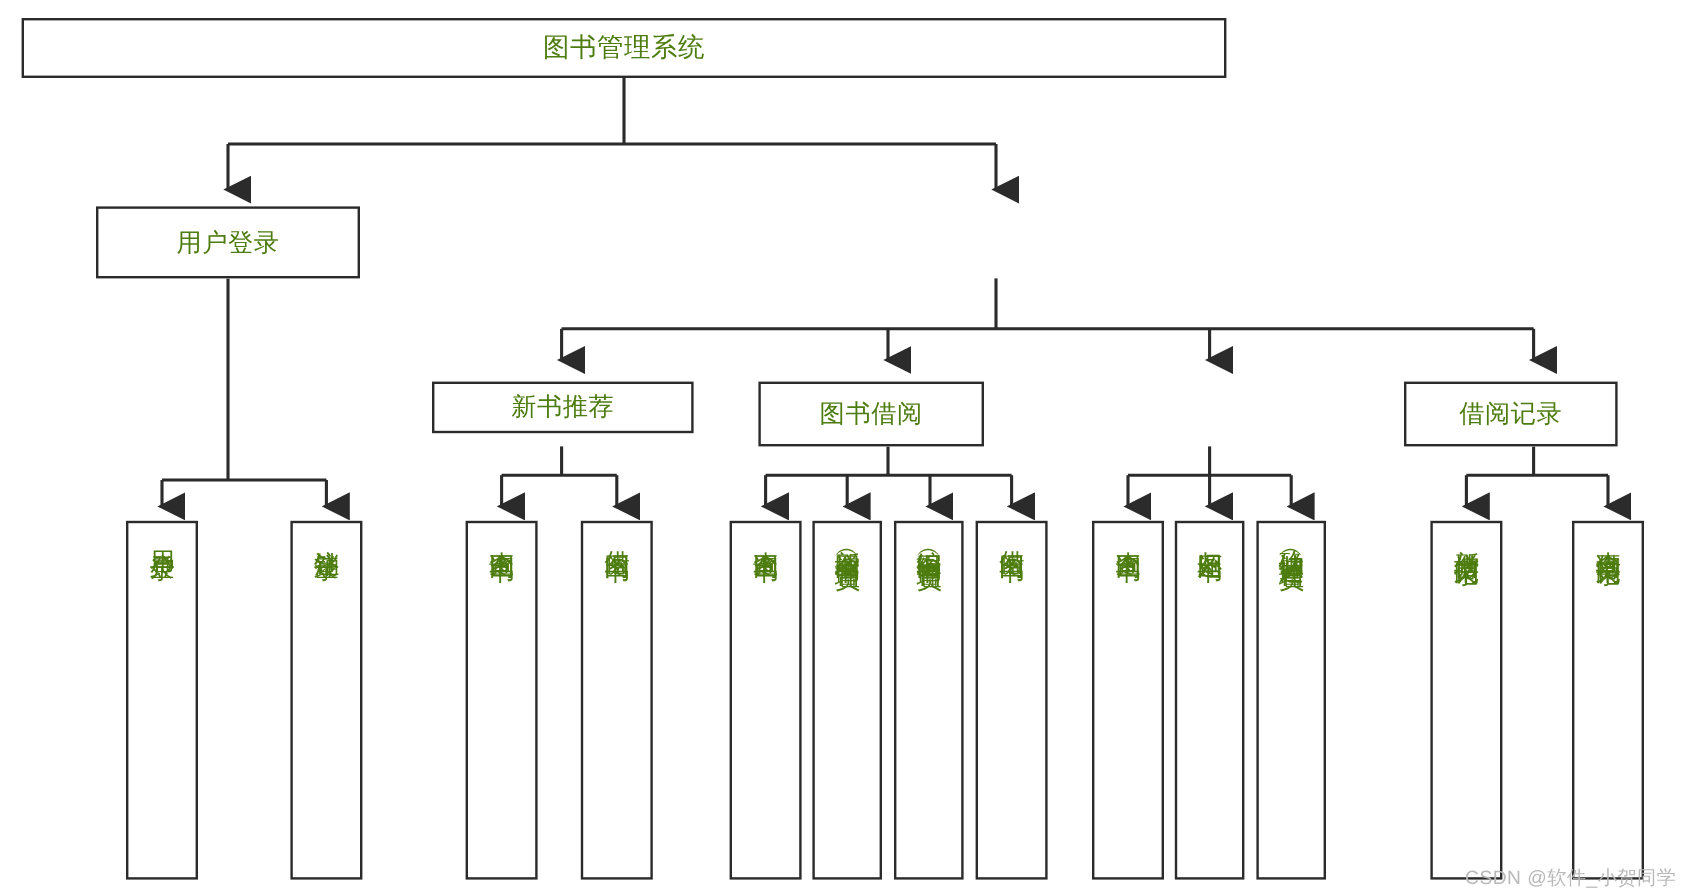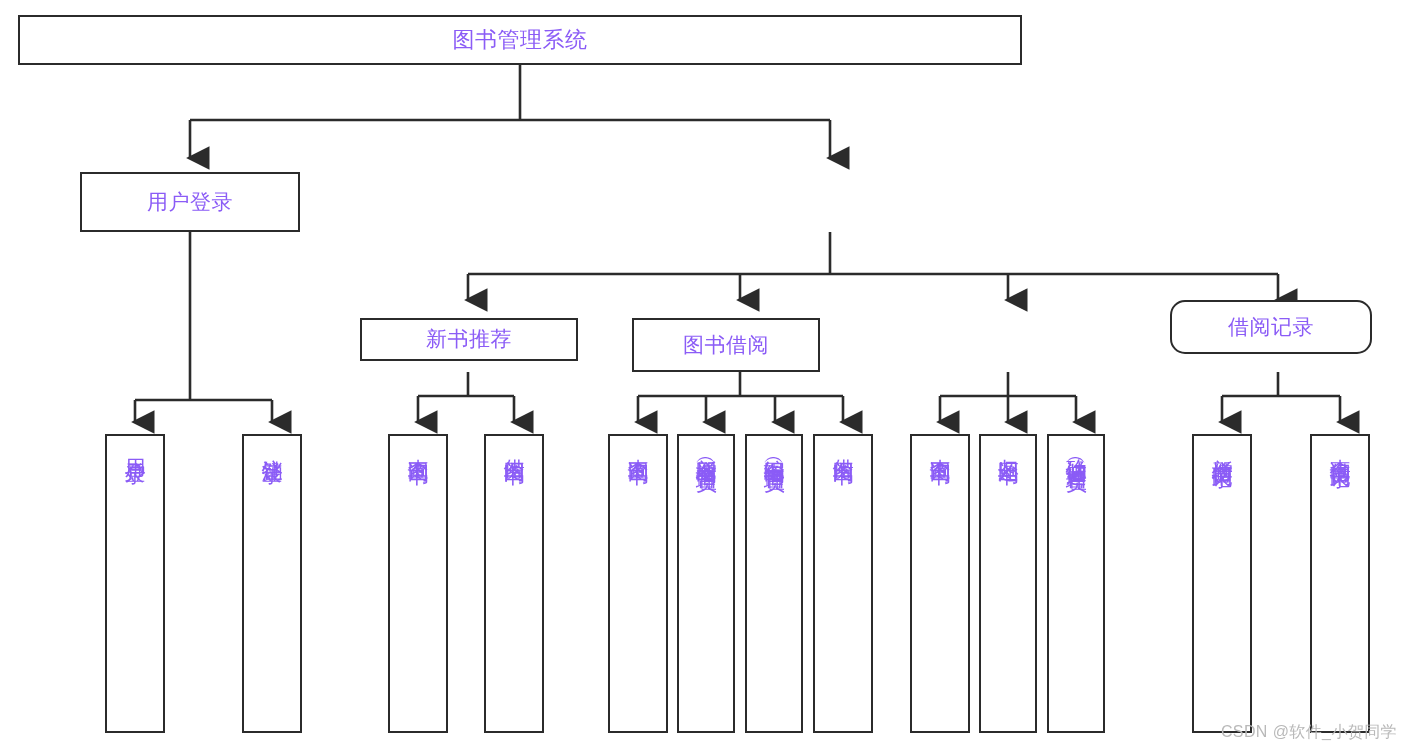--- a/index.html
+++ b/index.html
@@ -32,21 +32,21 @@
     border: 2px solid #2b2b2b;
     background: #ffffff;
     display: flex;
     align-items: center;
     justify-content: center;
     text-align: center;
   }
   .node .label {
     font-size: 21px;
     line-height: 1.25;
-    color: #8b5cf6;
+    color: #4d7c0f;
     letter-spacing: 0.5px;
     white-space: nowrap;
     font-family: Liberation Serif, serif;
   }
   .node.vertical {
     align-items: flex-start;
     justify-content: center;
     padding-top: 6px;
   }
   .node.vertical .label {
@@ -135,21 +135,21 @@
   <div class="node" style="left:80px; top:172px; width:220px; height:60px;">
     <span class="label">用户登录</span>
   </div>
 
   <div class="node" style="left:360px; top:318px; width:218px; height:43px;">
     <span class="label">新书推荐</span>
   </div>
   <div class="node" style="left:632px; top:318px; width:188px; height:54px;">
     <span class="label">图书借阅</span>
   </div>
-  <div class="node" style="left:1170px; top:300px; width:202px; height:54px;border-radius:15px;">
+  <div class="node" style="left:1170px; top:318px; width:178px; height:54px;">
     <span class="label">借阅记录</span>
   </div>
 
   <div class="node vertical" style="left:105px; top:434px; width:60px; height:299px;">
     <span class="label">用户登录</span>
   </div>
   <div class="node vertical" style="left:242px; top:434px; width:60px; height:299px;">
     <span class="label">注销登录</span>
   </div>
 

